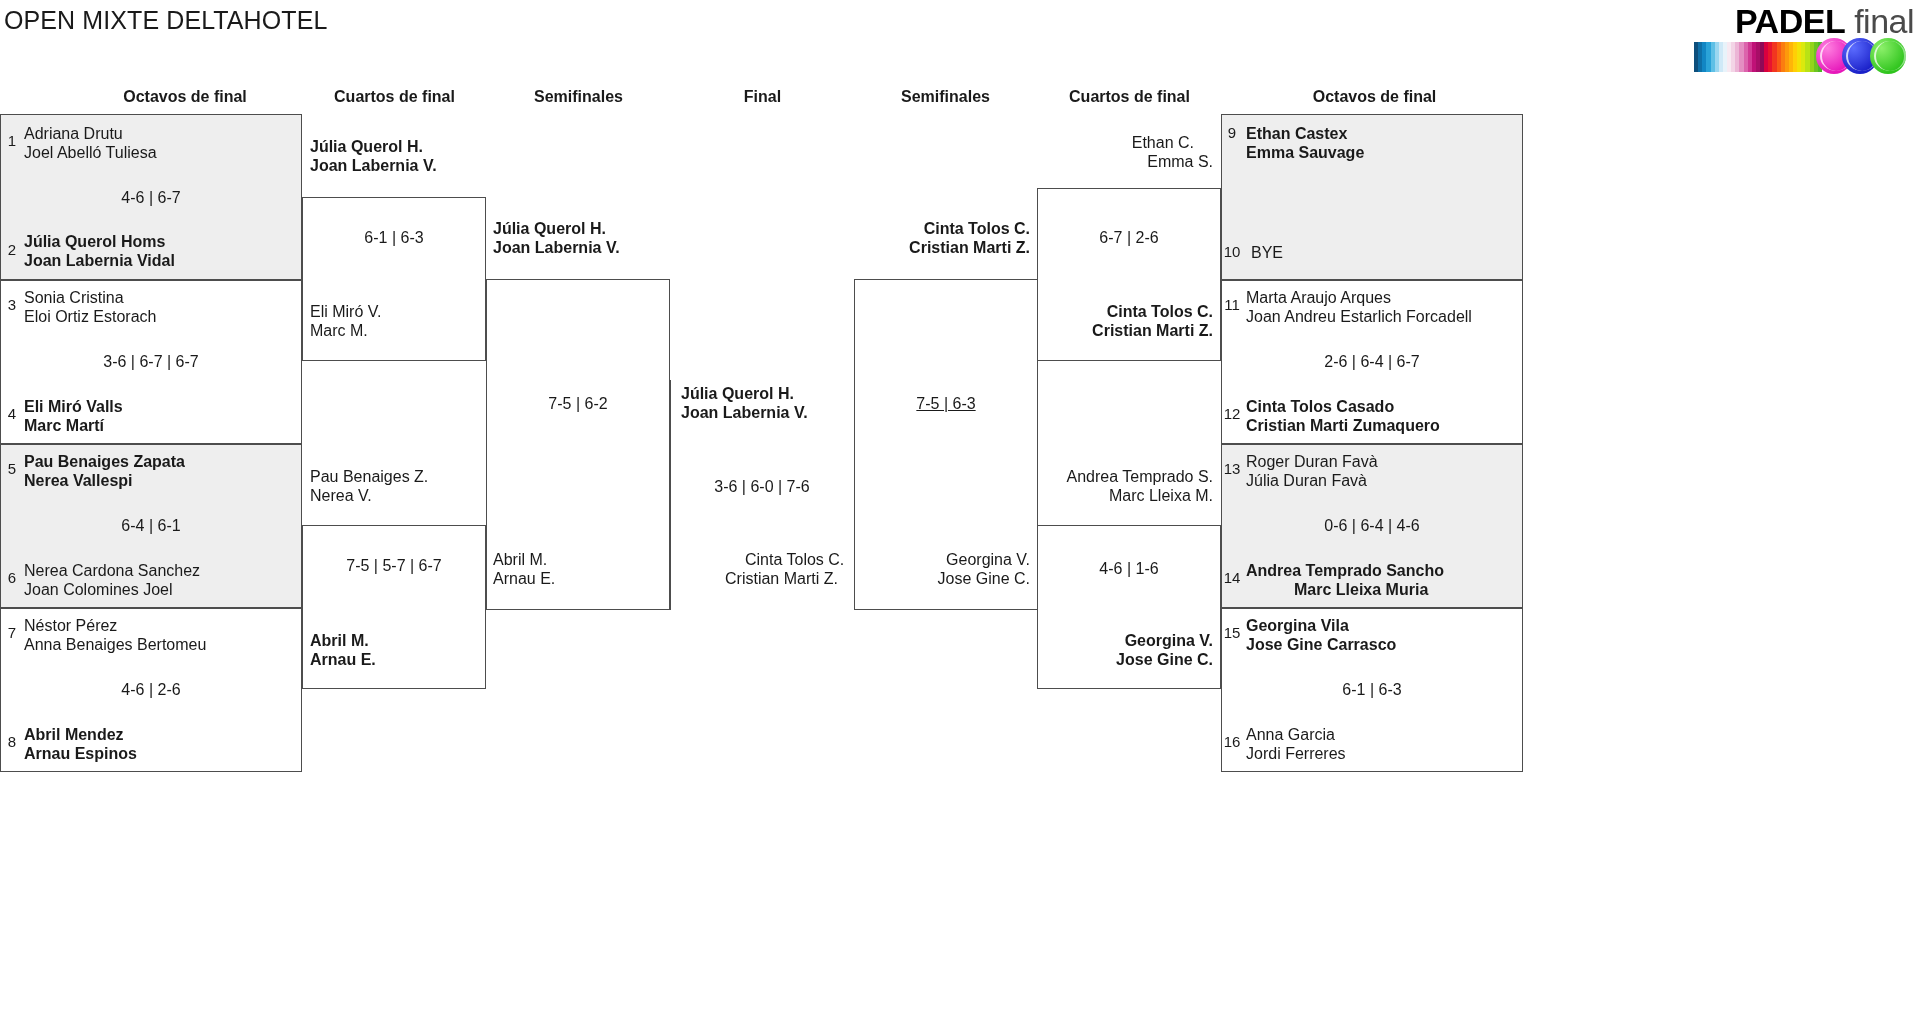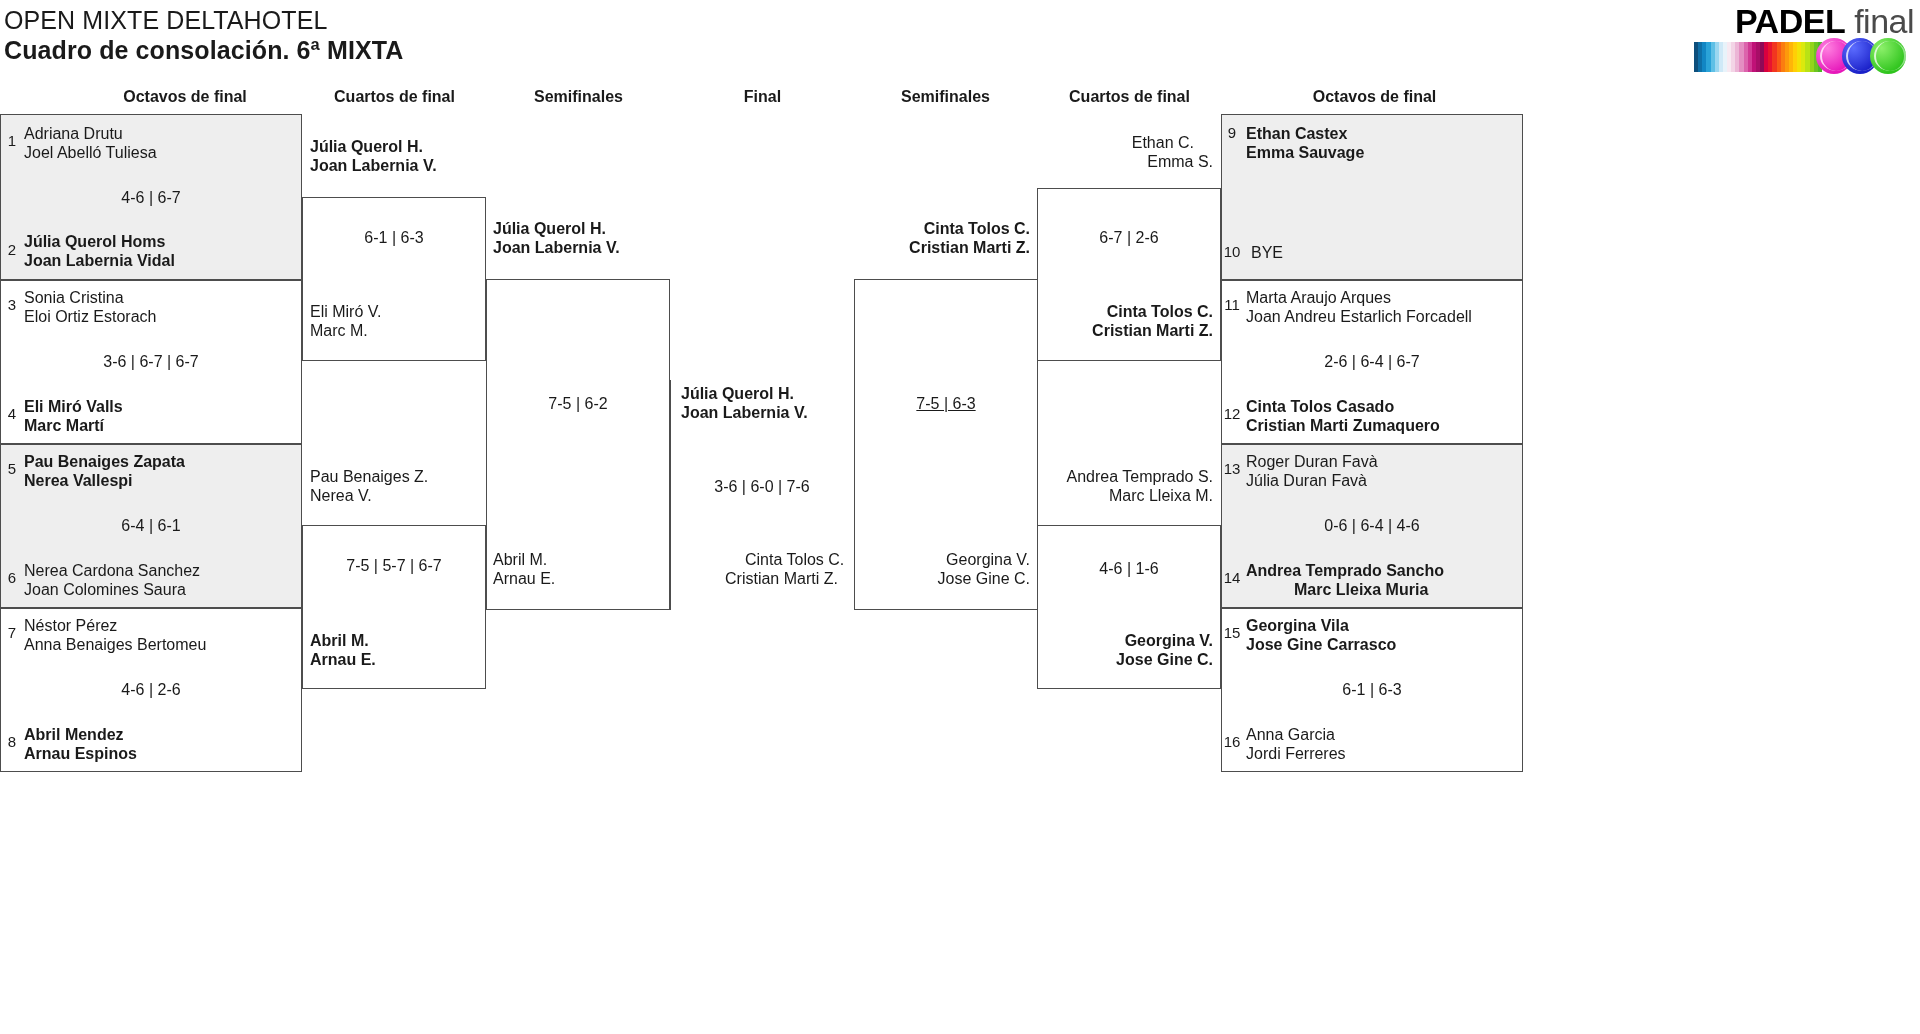--- a/index.html
+++ b/index.html
@@ -65,21 +65,20 @@
   .vline { position: absolute; width: 1px; background: #4d4d4d; }
 
   .obox { position: absolute; border: 1px solid #4d4d4d; background: transparent; }
 </style>
 </head>
 <body>
 
 <div id="root">
 
   <div class="hdr-title">OPEN MIXTE DELTAHOTEL</div>
-  <div class="hdr-sub">Cuadro de consolación. 6ª MIXTA</div>
 
   <div class="logo">
     <div class="logo-txt">
       <span class="b">PADEL</span>
       <span class="g">final</span>
     </div>
     <div class="bars" id="logo-bars">
         <i style="background: rgb(13, 79, 124);"></i>
         <i style="background: rgb(14, 110, 166);"></i>
         <i style="background: rgb(17, 134, 196);"></i>
@@ -147,21 +146,21 @@
   <div class="seednum" style="left:2px;top:405px;">4</div>
   <div class="pname win" style="left:24px;top:397px;">Eli Miró Valls</div>
   <div class="pname win" style="left:24px;top:416px;">Marc Martí</div>
 
   <div class="seednum" style="left:2px;top:460px;">5</div>
   <div class="pname win" style="left:24px;top:452px;">Pau Benaiges Zapata</div>
   <div class="pname win" style="left:24px;top:471px;">Nerea Vallespi</div>
   <div class="score c" style="left:0px;top:517px;width:302px;">6-4 | 6-1</div>
   <div class="seednum" style="left:2px;top:569px;">6</div>
   <div class="pname" style="left:24px;top:561px;">Nerea Cardona Sanchez</div>
-  <div class="pname" style="left:24px;top:580px;">Joan Colomines Saura</div>
+  <div class="pname" style="left:24px;top:580px;">Joan Colomines Joel</div>
 
   <div class="seednum" style="left:2px;top:624px;">7</div>
   <div class="pname" style="left:24px;top:616px;">Néstor Pérez</div>
   <div class="pname" style="left:24px;top:635px;">Anna Benaiges Bertomeu</div>
   <div class="score c" style="left:0px;top:681px;width:302px;">4-6 | 2-6</div>
   <div class="seednum" style="left:2px;top:733px;">8</div>
   <div class="pname win" style="left:24px;top:725px;">Abril Mendez</div>
   <div class="pname win" style="left:24px;top:744px;">Arnau Espinos</div>
 
   <div class="obox" style="left:302px;top:197px;width:184px;height:164px;"></div>

